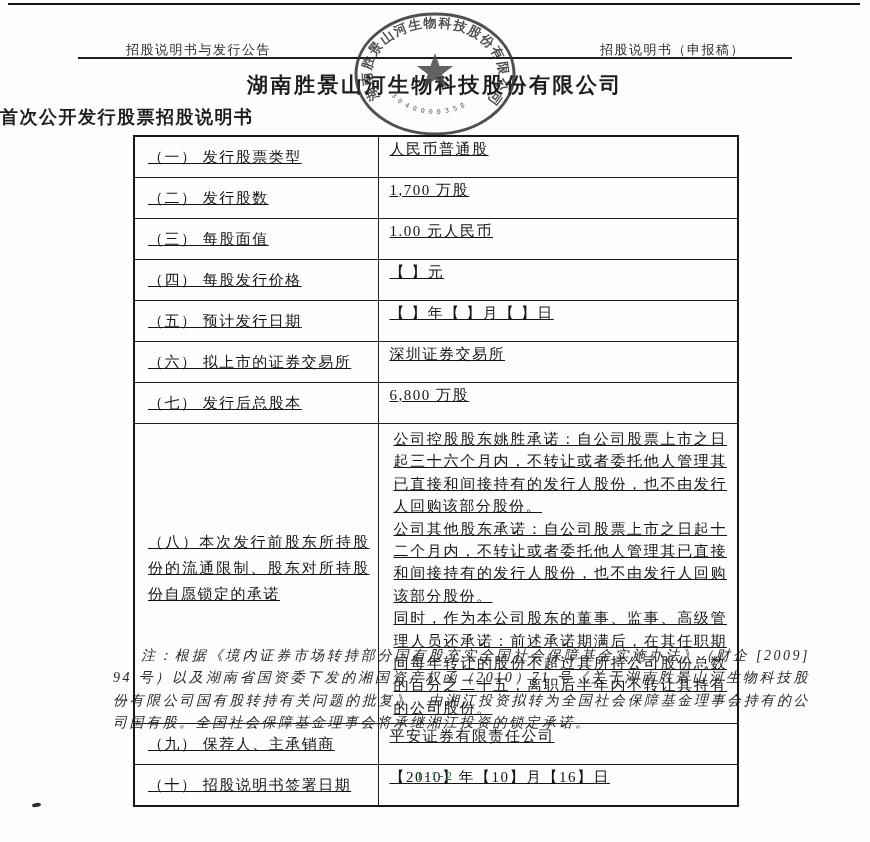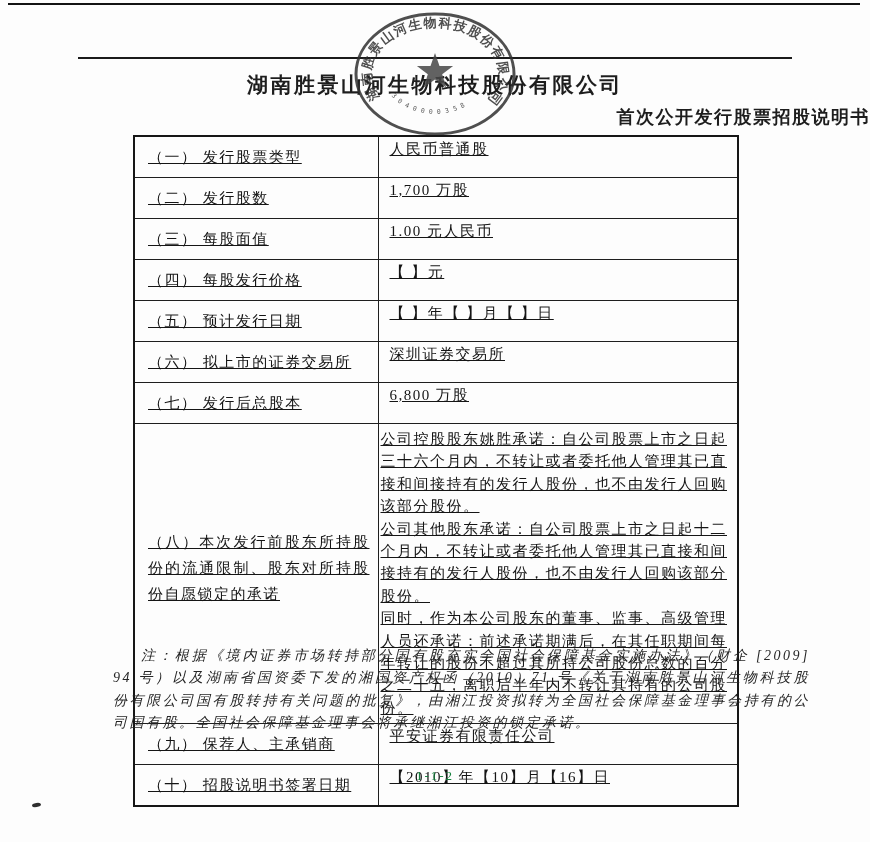--- a/index.html
+++ b/index.html
@@ -15,36 +15,36 @@
     font-size:13px; letter-spacing:1.5px; color:#2c2c2c;
   }
   .header-rule { position:absolute; left:78px; top:57px; width:714px; height:2px; background:#1b1b1b; }
   .title1 {
     position:absolute; top:71px; left:0; width:100%; margin:0;
     text-align:center; font-family:"Liberation Sans", sans-serif;
     font-weight:bold; font-size:21px; letter-spacing:2.5px; color:#1d1d1d;
   }
   .title2 {
     position:absolute; top:105px; left:0; width:100%; margin:0;
-    text-align:right; font-family:"Liberation Sans", sans-serif;
+    text-align:left; font-family:"Liberation Sans", sans-serif;
     font-weight:bold; font-size:18px; letter-spacing:1.5px; color:#1d1d1d;
   }
   .seal { position:absolute; left:350px; top:8px; width:170px; height:132px; opacity:.85; }
   .info-table {
     position:absolute; left:133px; top:135px; width:606px;
     border-collapse:collapse; table-layout:fixed;
     font-size:15px; letter-spacing:1.5px; color:#151515;text-decoration:underline;
   }
   .info-table { border:2px solid #161616; }
   .info-table td { border:1.6px solid #1e1e1e; vertical-align:middle; }
   .info-table td.c1 { padding:1px 8px 1px 13px; }
   .info-table td.c2 { padding:1px 8px 17px 11px; }
   .info-table tr.short td { height:22px; }
   .info-table tr.row8 td.c1 { line-height:26px; text-align:justify; padding-top:4px; padding-bottom:16px; }
-  .info-table tr.row8 td.c2 { padding:4px 10px 4px 2px; vertical-align:top; }
+  .info-table tr.row8 td.c2 { padding:4px 10px 4px 15px; vertical-align:top; }
   .info-table tr.row8 td.c2 p { margin:0; line-height:22.4px; text-align:justify; }
   .note {
     position:absolute; left:95px; top:627px; width:697px; margin:18px;
     font-size:14px; font-style:italic; line-height:22.3px;
     letter-spacing:2.5px; text-align:justify; text-indent:2em; color:#262626;
   }
   .page-number {
     position:absolute; top:768px; left:0; width:100%;
     text-align:center; font-size:13px; letter-spacing:2px; color:#15803d;
   }
@@ -53,20 +53,24 @@
     background:#2f2f2f; border-radius:50%; transform:rotate(-8deg);
   }
 </style>
 </head>
 <body>
 
 <div class="page">
 
   <div class="top-rule"></div>
 
+  <div class="running-header">
+    <span>招股说明书与发行公告</span>
+    <span>招股说明书（申报稿）</span>
+  </div>
   <div class="header-rule"></div>
 
   <h1 class="title1">湖南胜景山河生物科技股份有限公司</h1>
   <h2 class="title2">首次公开发行股票招股说明书</h2>
 
   <svg class="seal" viewBox="0 0 170 132" xmlns="http://www.w3.org/2000/svg">
     <defs>
       <path id="sealArcTop" d="M 29.6 89.5 A 64 47 0 1 1 140.4 89.5" fill="none"></path>
       <path id="sealArcBottom" d="M 37.9 82.9 A 52 40 0 0 0 132.1 82.9" fill="none"></path>
     </defs>

